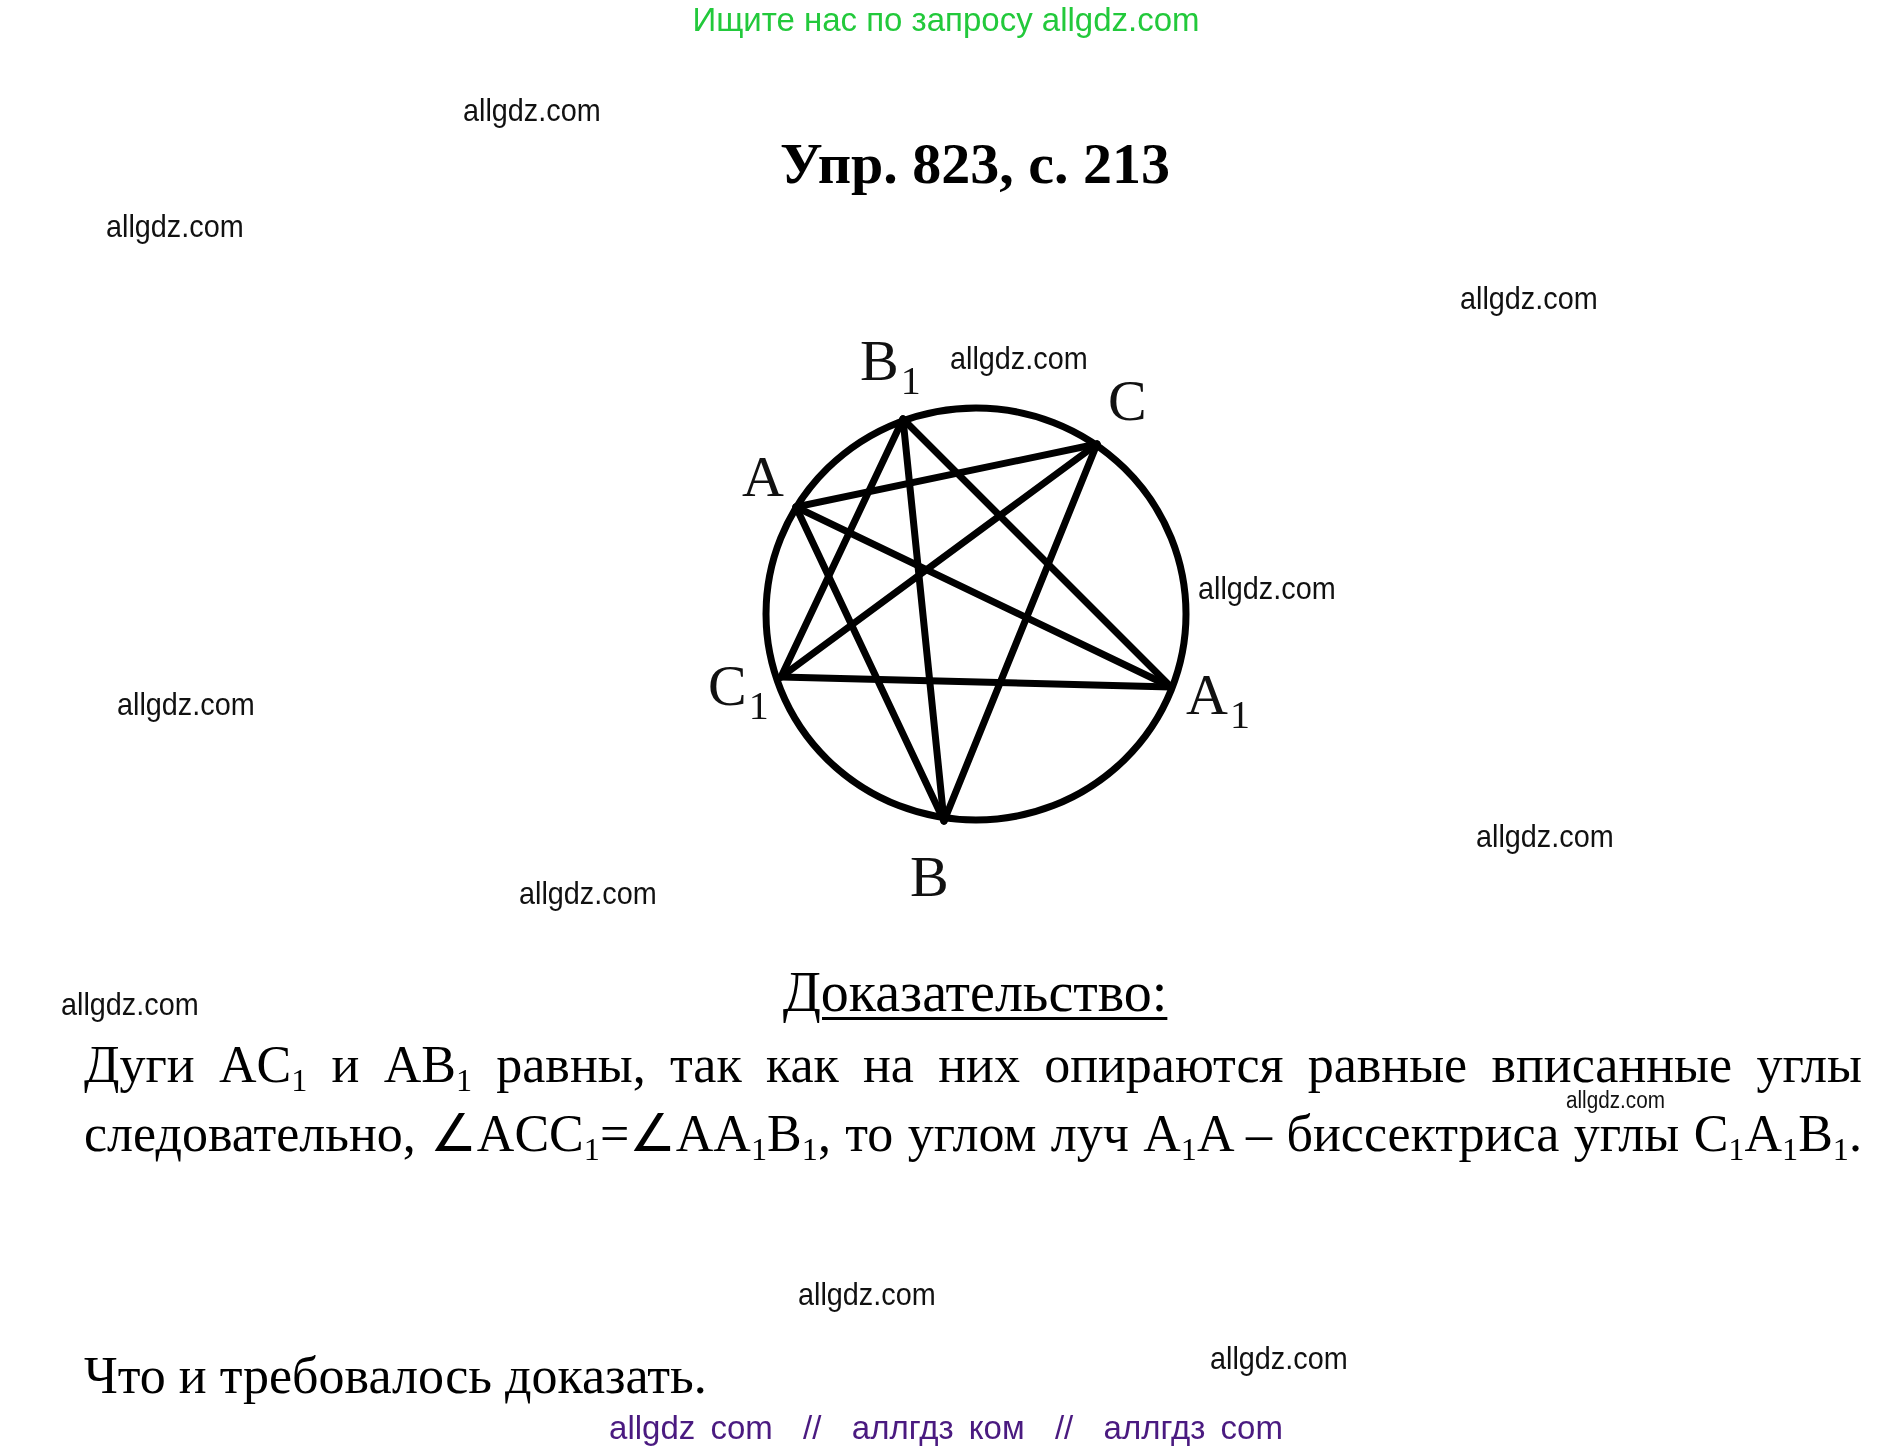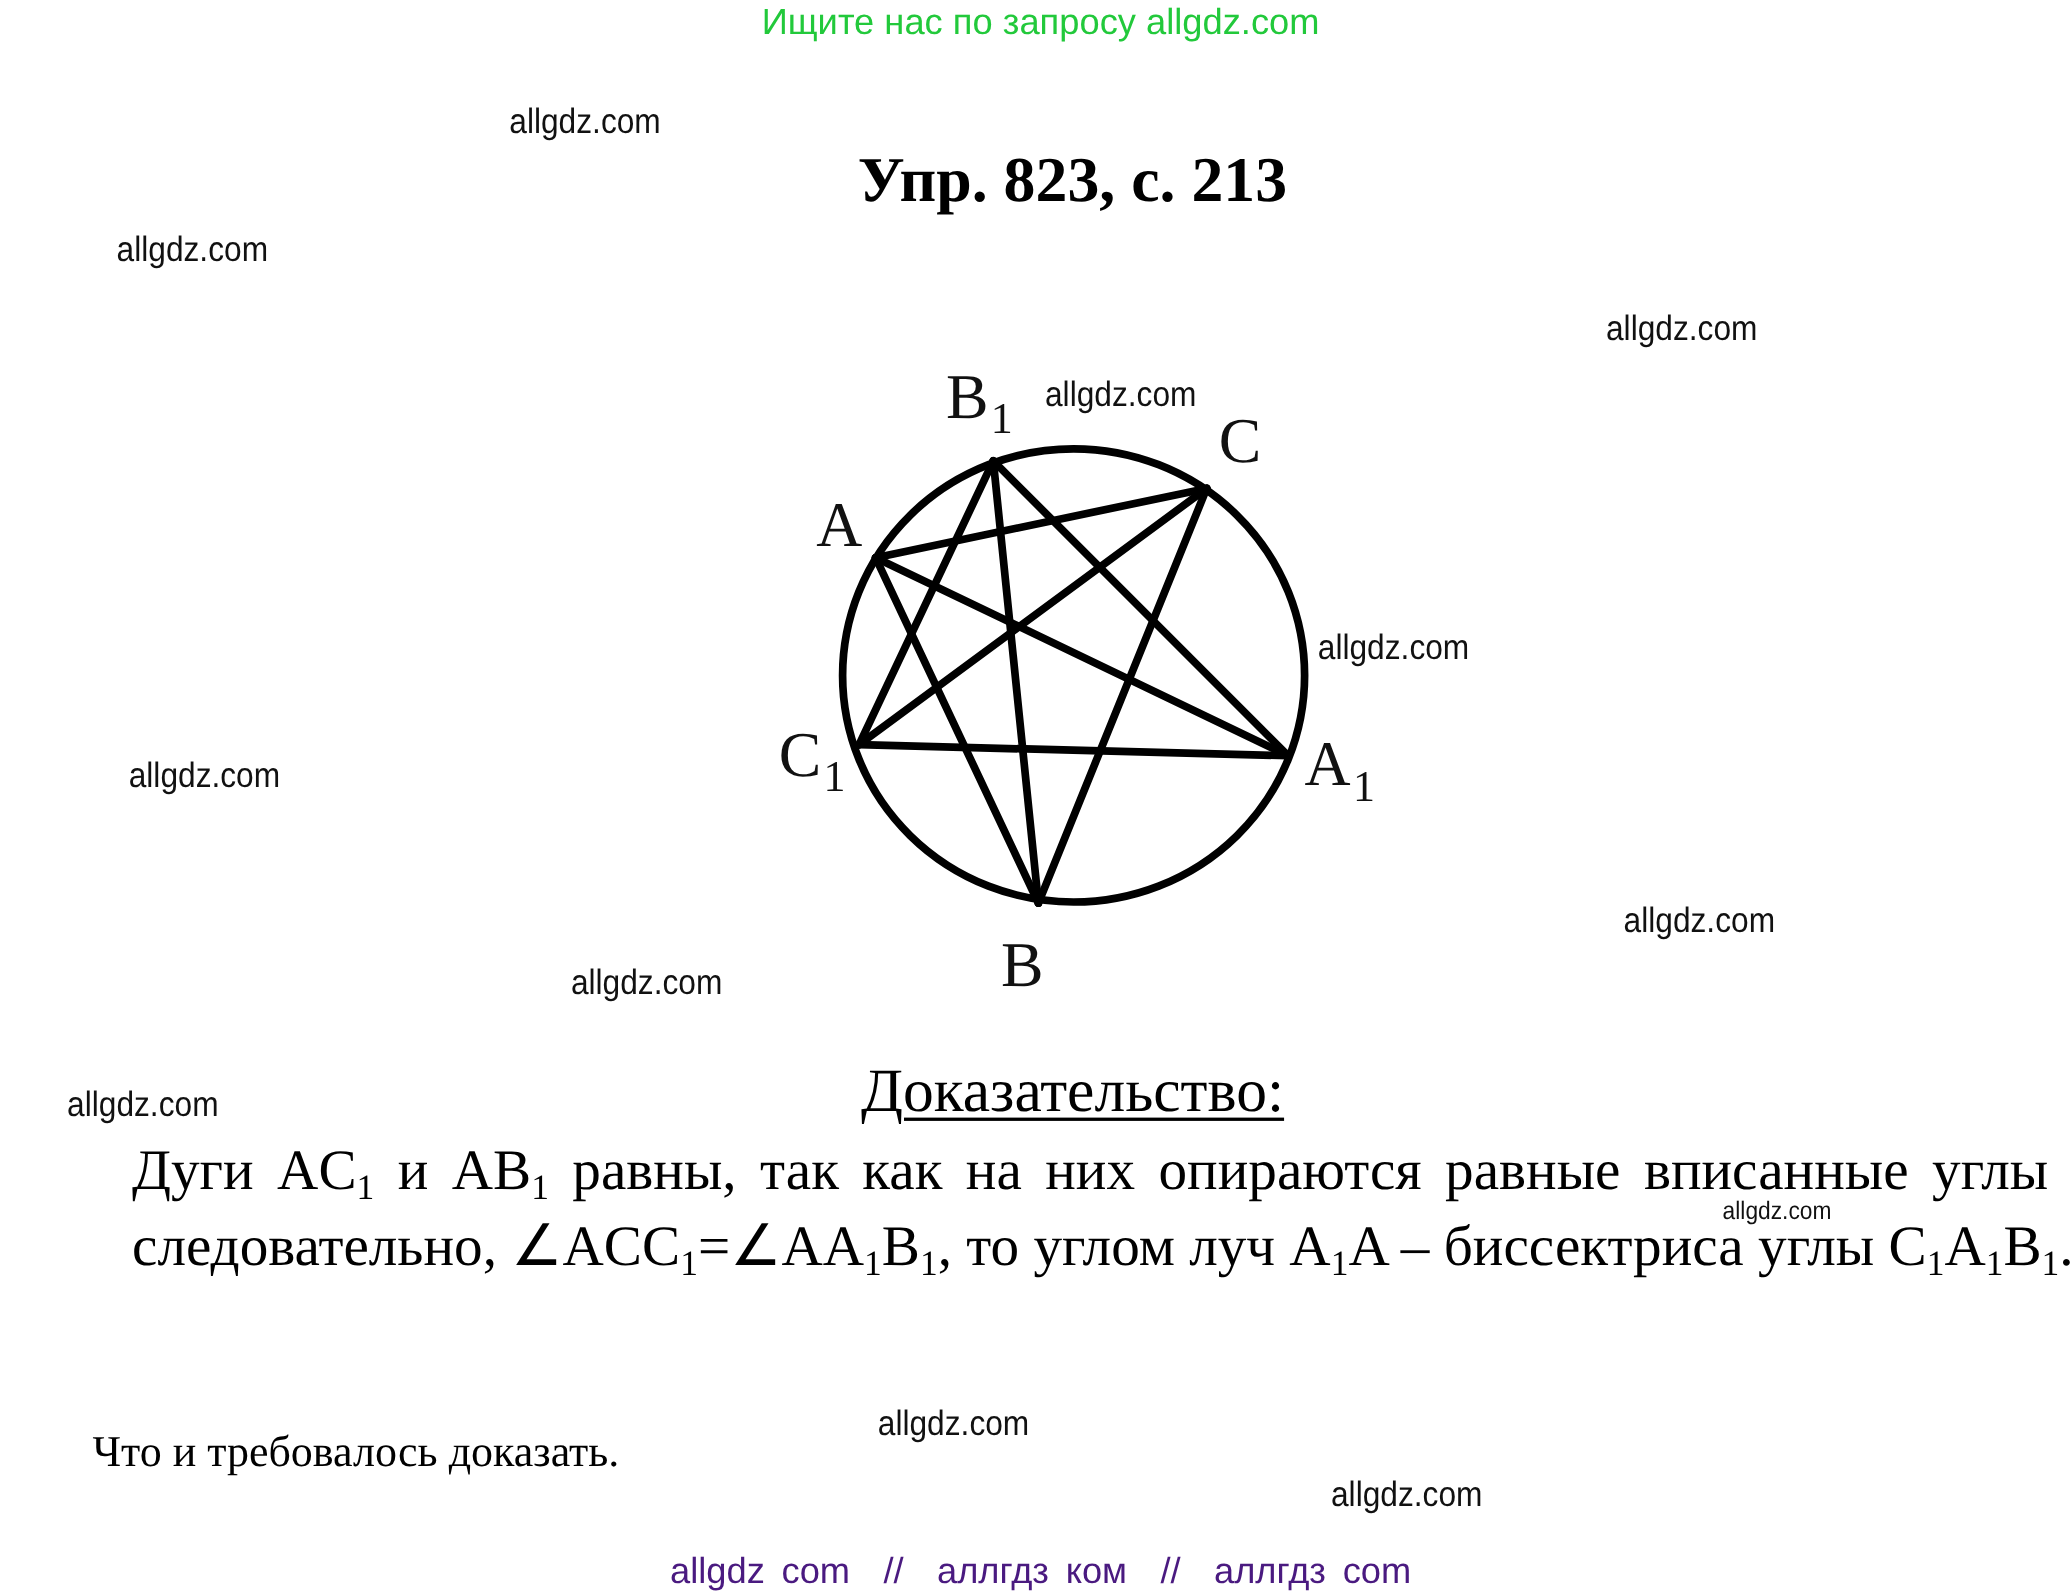--- a/index.html
+++ b/index.html
@@ -7,23 +7,23 @@
   .abs { position: absolute; white-space: nowrap; }
   .promo { left: 0; width: 1892px; top: 0; text-align: center; font-family: "Liberation Sans", sans-serif; font-size: 33px; line-height: 40px; }
   .wm { font-family: "Liberation Sans", sans-serif; font-size: 32px; color: #111; line-height: 36px; transform: scaleX(0.9); transform-origin: left center; }
   .wm.small { font-size: 23px; line-height: 26px; }
   .title { left: 0; width: 1950px; top: 132px; text-align: center; font-family: "Liberation Serif", serif; font-weight: bold; font-size: 58px; line-height: 64px; color: #000; }
   .serif { font-family: "Liberation Serif", serif; color: #000; }
   .proof-heading { left: 0; width: 1950px; top: 960px; text-align: center; font-size: 56px; line-height: 64px; }
   .proof-heading span { text-decoration: underline; text-decoration-thickness: 3px; text-underline-offset: 6px; margin-top: 26px; }
   .para { left: 84px; width: 1778px; top: 1030px; font-size: 52px; line-height: 69px; text-align: justify; text-align-last: left; }
   .para .line { display: block; height: 69px; }
-  .para .line.justify { text-align: justify; text-align-last: justify; margin-left: 36px; }
+  .para .line.justify { text-align: justify; text-align-last: justify; }
   sub { font-size: 0.62em; vertical-align: -0.28em; line-height: 0; }
-  .qed { left: 84px; top: 1288px; font-size: 40px; line-height: 64px; }
+  .qed { left: 84px; top: 1344px; font-size: 52px; line-height: 64px; }
   .footer { left: 0; width: 1892px; top: 1410px; text-align: center; font-family: "Liberation Sans", sans-serif; font-size: 33px; line-height: 36px; word-spacing: 6px; }
   .diagram { position: absolute; left: 680px; top: 310px; width: 620px; height: 640px; }
   .lbl { font-family: "Liberation Serif", serif; font-size: 58px; fill: #111; }
   .lbl-sub { font-family: "Liberation Serif", serif; font-size: 40px; fill: #111; }
 </style>
 </head>
 <body>
 
 <div class="abs promo" style="color:#22c93b;">Ищите нас по запросу allgdz.com</div>
 

